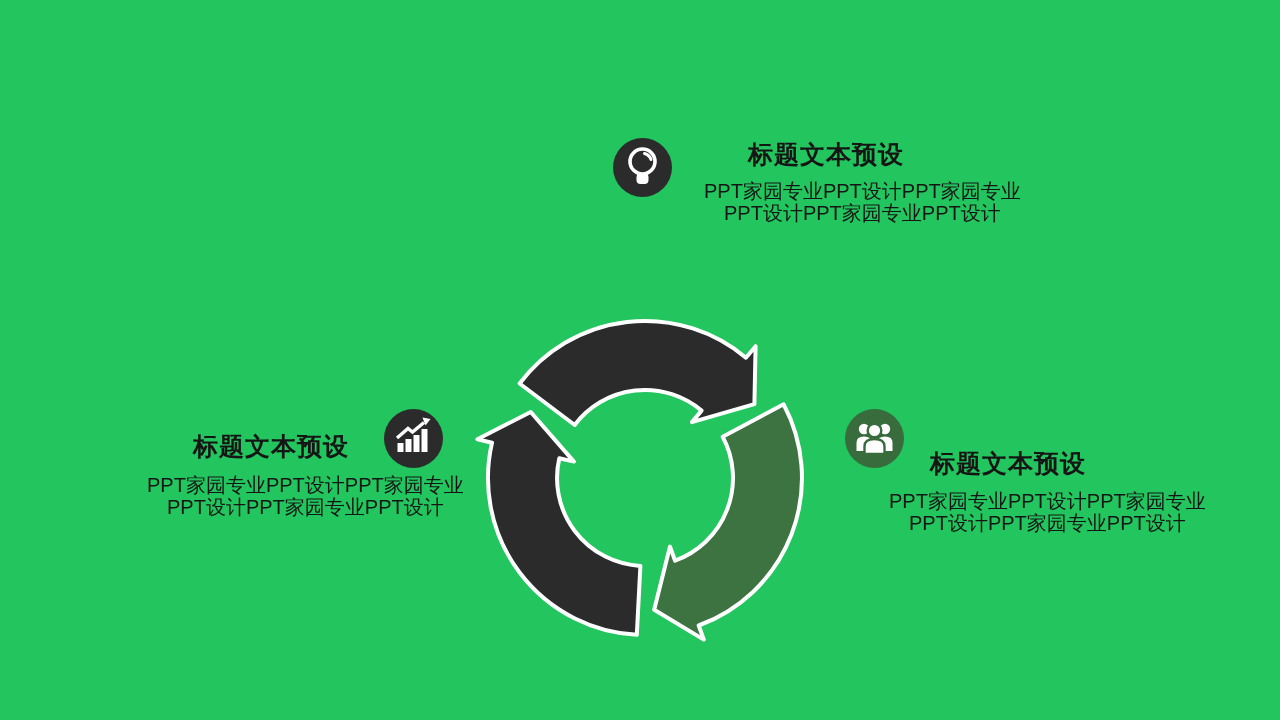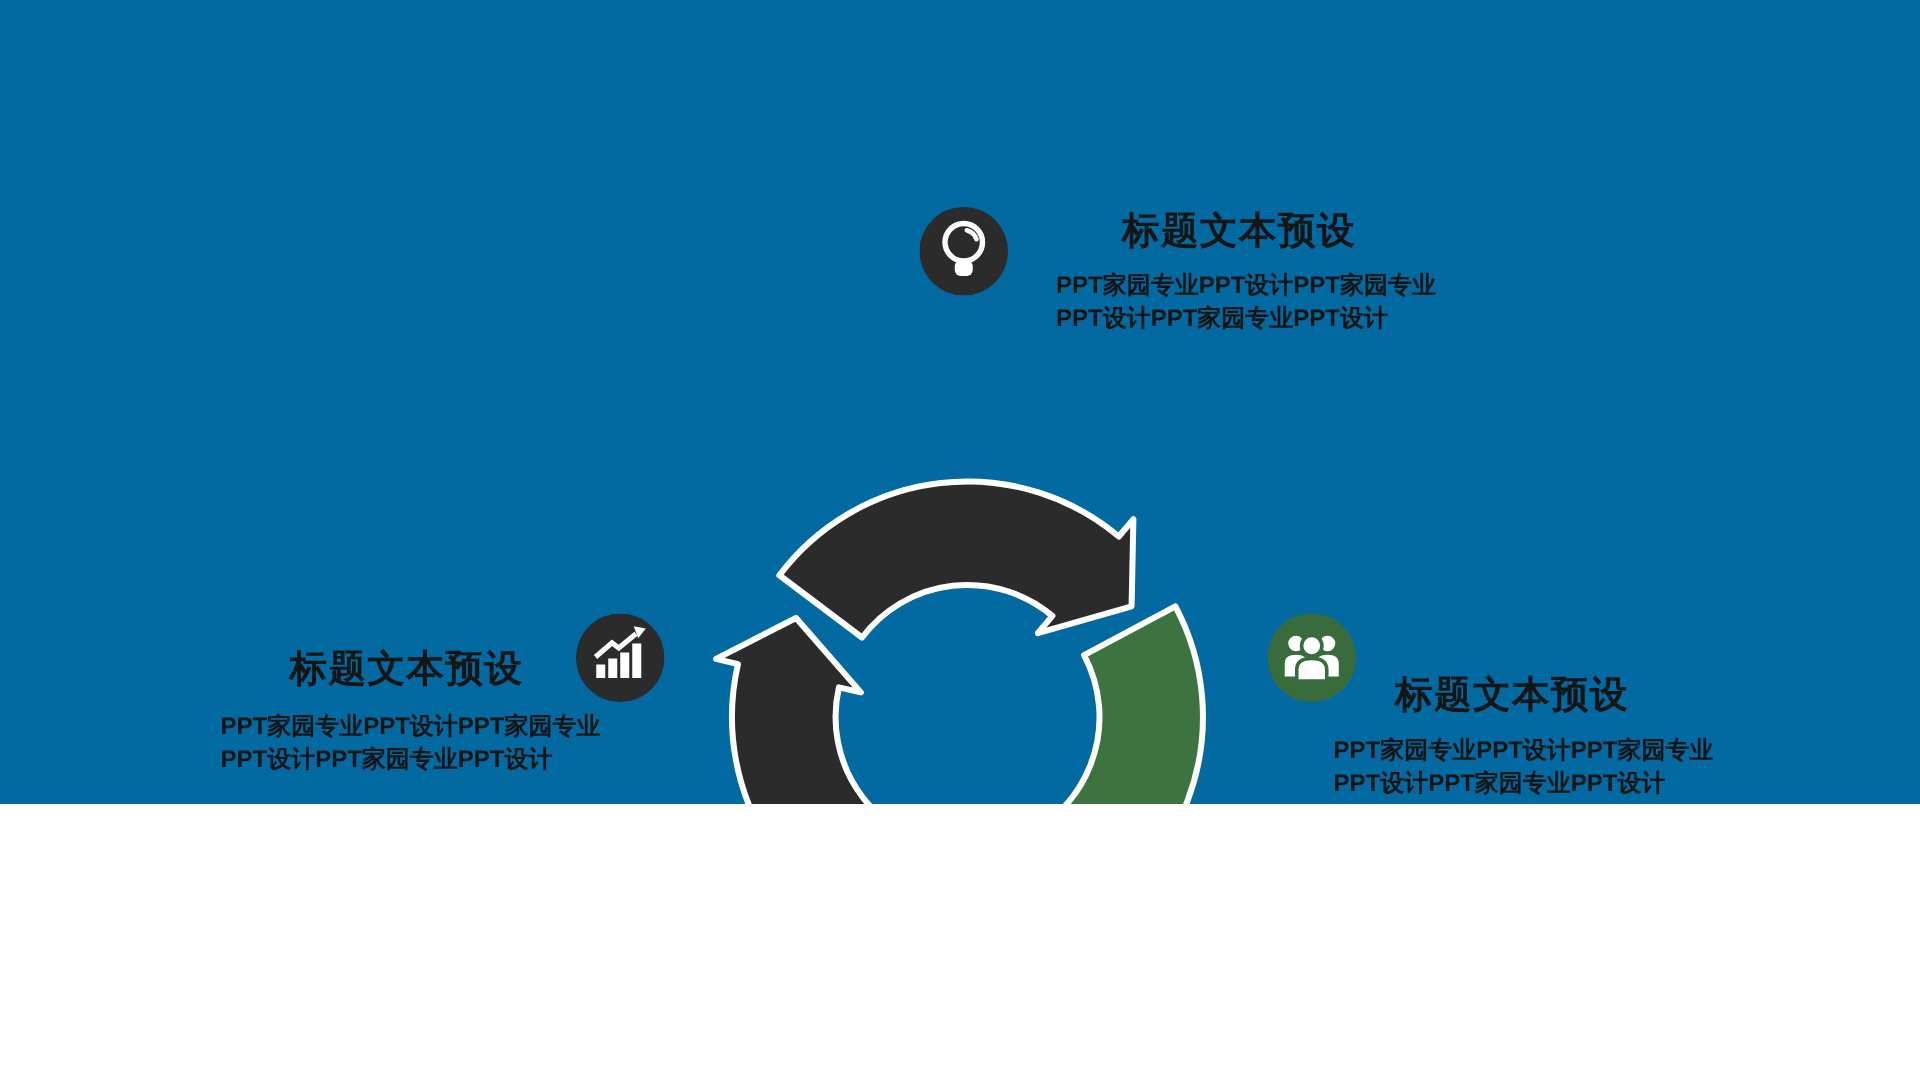--- a/index.html
+++ b/index.html
@@ -4,23 +4,24 @@
 <style>
   html, body {
     margin: 0;
     padding: 0;
     background: #ffffff;
     font-family: "Liberation Sans", "DejaVu Sans", sans-serif;
   }
   .slide {
     position: relative;
     width: 1280px;
-    height: 536px;
-    background: #0369a1;
+    height: 720px;
+    background: #22c55e;
     overflow: hidden;
+    text-align: center;
   }
   .icon {
     position: absolute;
     width: 59px;
     height: 59px;
   }
   #icon-top   { left: 613px; top: 138px; }
   #icon-left  { left: 384px; top: 409px; }
   #icon-right { left: 845px; top: 409px; }
 
@@ -33,22 +34,22 @@
     line-height: 25px;
     white-space: nowrap;
     color: var(--title-text, #151515);
   }
   #title-top   { left: 748px; top: 142px; }
   #title-left  { left: 193px; top: 434px; }
   #title-right { left: 930px; top: 451px; }
 
   .body {
     position: absolute;
-    font-size: 16px;
-    font-weight: 700;
+    font-size: 20px;
+    font-weight: 400;
     line-height: 22px;
     white-space: nowrap;
     color: var(--body-text, #151515);
   }
   #body-top   { left: 704px; top: 180px; }
   #body-left  { left: 147px; top: 474px; }
   #body-right { left: 889px; top: 490px; }
 
   #cycle-svg {
     position: absolute;

